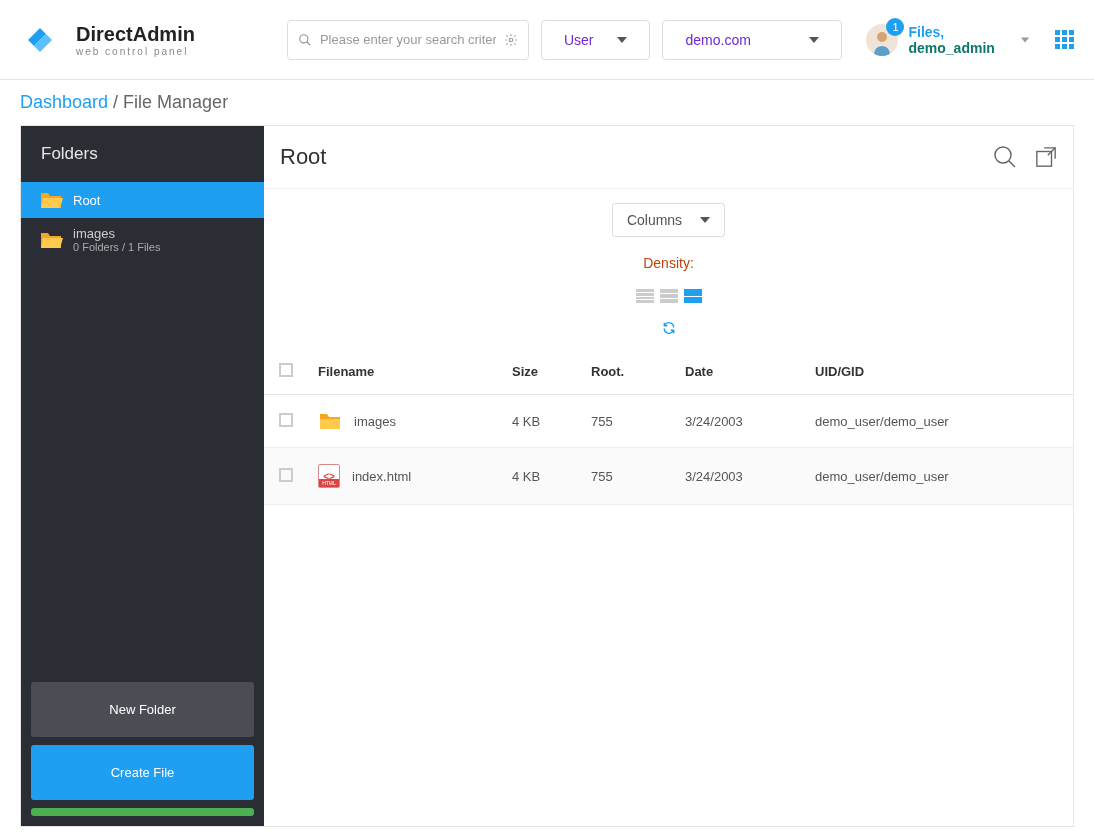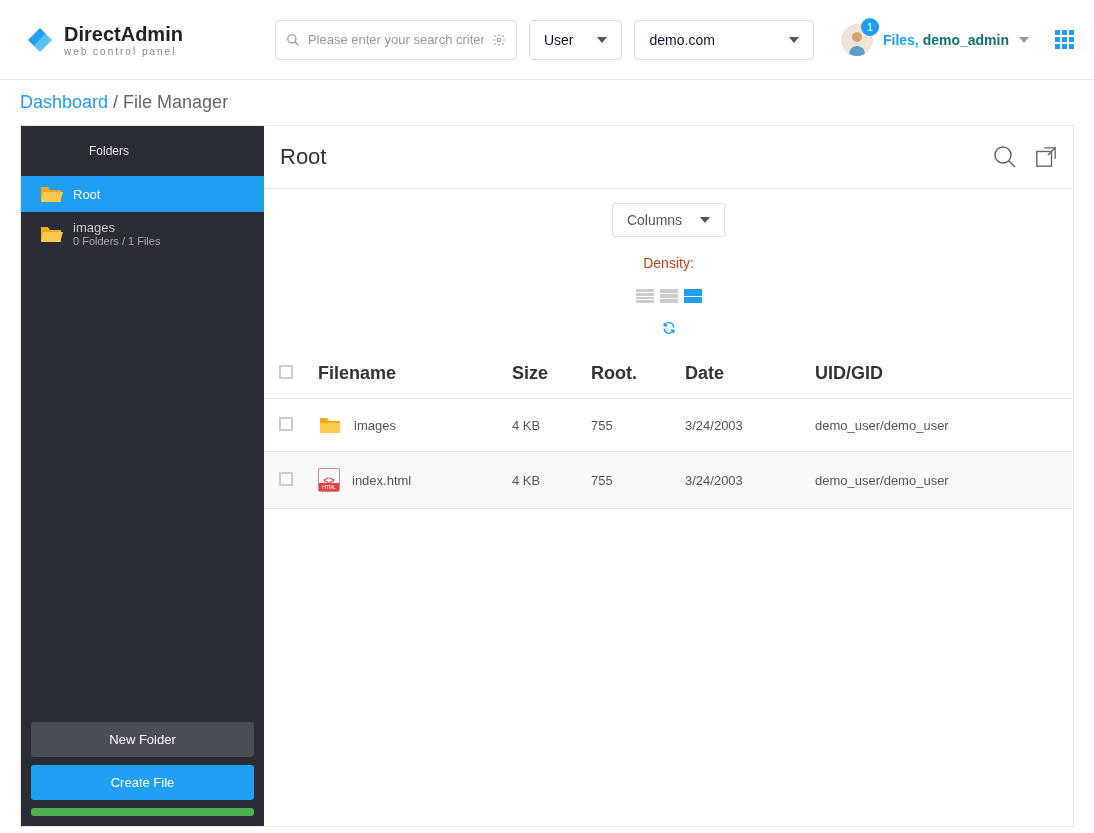--- a/index.html
+++ b/index.html
@@ -1,30 +1,30 @@
 <!DOCTYPE html>
 <html><head>
 <meta charset="utf-8">
 <style>
 * { box-sizing: border-box; margin: 0; padding: 0; }
 body { font-family: -apple-system, BlinkMacSystemFont, "Segoe UI", Arial, sans-serif; background: #fff; color: #333; font-size: 14px; }
 
 
 .header { height: 80px; border-bottom: 1px solid #e5e5e5; display: flex; align-items: center; padding: 0 20px; gap: 12px; }
-.logo { display: flex; align-items: center; gap: 4px; margin-right: 80px; }
+.logo { display: flex; align-items: center; gap: 16px; margin-right: 80px; }
 .logo-icon { width: 40px; height: 40px; }
 .logo-text { display: flex; flex-direction: column; }
 .logo-title { font-size: 20px; font-weight: 700; color: #222; }
 .logo-sub { font-size: 10px; letter-spacing: 2px; color: #888; text-transform: lowercase; }
 
 .search-box { flex: 0 0 240px; height: 40px; border: 1px solid #ddd; border-radius: 4px; display: flex; align-items: center; padding: 0 10px; gap: 8px; color: #999; }
 .search-box input { border: none; outline: none; flex: 1; font-size: 13px; color: #555; background: transparent; }
 .search-box input::placeholder { color: #999; }
 
-.dropdown-btn { height: 40px; border: 1px solid #ddd; border-radius: 4px; display: flex; align-items: center; padding: 0 14px; gap: 24px; cursor: pointer; color: #0f172a; background: #fff; }
+.dropdown-btn { height: 40px; border: 1px solid #ddd; border-radius: 4px; display: flex; align-items: center; padding: 0 22px; gap: 24px; cursor: pointer; color: #6d28d9; background: #fff; }
 .domain-dd { flex: 0 0 180px; justify-content: space-between; }
 
 .spacer { flex: 1; }
 
 .user-area { display: flex; align-items: center; gap: 10px; cursor: pointer; }
 .avatar-wrap { position: relative; width: 32px; height: 32px; }
 .avatar-bubble { width: 32px; height: 32px; border-radius: 50%; background: #f0e4d8; display: flex; align-items: flex-end; justify-content: center; overflow: hidden; }
 .badge { position: absolute; top: -6px; right: -6px; width: 18px; height: 18px; border-radius: 50%; background: #1e9ff2; color: #fff; font-size: 11px; display: flex; align-items: center; justify-content: center; }
 .user-text { color: #1e9ff2; font-weight: 600; }
 .user-text .uname { color: #0f766e; font-weight: 700; }
@@ -35,32 +35,32 @@
 .breadcrumb { padding: 12px 20px; font-size: 18px; }
 .breadcrumb a { color: #1e9ff2; text-decoration: none; }
 .breadcrumb .sep { color: #666; }
 .breadcrumb .cur { color: #666; }
 
 
 .main { display: flex; margin: 0 20px; border: 1px solid #e5e5e5; height: 702px; }
 
 
 .sidebar { width: 243px; background: #2a2d33; color: #ccc; display: flex; flex-direction: column; }
-.sidebar-title { padding: 18px 20px; font-size: 12px; color: #e5e5e5; margin-left: 48px; }
+.sidebar-title { padding: 18px 20px; font-size: 17px; color: #e5e5e5; }
 .folder-tree { flex: 1; }
 .tree-item { display: flex; align-items: center; gap: 10px; padding: 8px 18px; cursor: pointer; }
 .tree-item.active { background: #1e9ff2; color: #fff; }
 .tree-item.sub { padding-left: 18px; }
 .tree-item .folder-icon { width: 24px; height: 20px; flex-shrink: 0; }
 .tree-label { font-size: 13px; }
 .tree-sub { font-size: 11px; color: #aaa; }
 .tree-col { display: flex; flex-direction: column; }
 
 .sidebar-actions { padding: 10px; display: flex; flex-direction: column; gap: 8px; }
-.btn { border: none; border-radius: 3px; padding: 10px; font-size: 13px; color: #fff; cursor: pointer; }
+.btn { border: none; border-radius: 3px; padding: 20px; font-size: 13px; color: #fff; cursor: pointer; }
 .btn-newfolder { background: #4a4d54; }
 .btn-createfile { background: #1e9ff2; }
 .btn-green { background: #4caf50; height: 8px; padding: 0; }
 
 
 .content { flex: 1; background: #fff; display: flex; flex-direction: column; }
 .content-head { display: flex; align-items: center; justify-content: space-between; padding: 18px 16px; border-bottom: 1px solid #eee; }
 .content-title { font-size: 22px; font-weight: 400; color: #333; }
 .content-head-icons { display: flex; gap: 18px; align-items: center; }
 .icon-btn { cursor: pointer; color: #666; }
@@ -69,21 +69,21 @@
 .columns-btn { border: 1px solid #ddd; border-radius: 3px; padding: 8px 14px; display: flex; align-items: center; gap: 18px; cursor: pointer; color: #555; background: #fff; }
 .density-label { font-weight: 400; color: #c2410c; }
 .density-icons { display: flex; gap: 6px; }
 .density-opt { width: 18px; height: 14px; display: flex; flex-direction: column; gap: 1px; cursor: pointer; }
 .density-opt div { flex: 1; background: #ccc; }
 .density-opt.active div { background: #1e9ff2; }
 .refresh-icon { cursor: pointer; color: #1e9ff2; }
 
 
 .table { width: 100%; border-collapse: collapse; }
-.table th { text-align: left; font-weight: 700; font-size: 18px; padding: 14px 10px; border-bottom: 1px solid #e5e5e5; color: #333; }
+.table th { text-align: left; font-weight: 700; font-size: 13px; padding: 14px 10px; border-bottom: 1px solid #e5e5e5; color: #333; }
 .table td { padding: 16px 10px; border-bottom: 1px solid #eee; font-size: 13px; color: #555; }
 .table tr.row:nth-child(even) { background: #fafafa; }
 .chk { width: 14px; height: 14px; border: 2px solid #ccc; display: inline-block; cursor: pointer; }
 .file-cell { display: flex; align-items: center; gap: 12px; }
 .file-icon { width: 24px; height: 20px; flex-shrink: 0; }
 .html-icon { width: 22px; height: 24px; border: 1px solid #d88; border-radius: 2px; display: flex; flex-direction: column; align-items: center; justify-content: center; background: #fff; position: relative; }
 .html-icon .code { color: #d44; font-size: 10px; font-weight: bold; }
 .html-icon .lbl { position: absolute; bottom: 0; left: 0; right: 0; background: #d44; color: #fff; font-size: 5px; text-align: center; padding: 1px 0; }
 
 th.col-chk, td.col-chk { width: 44px; text-align: center; }

